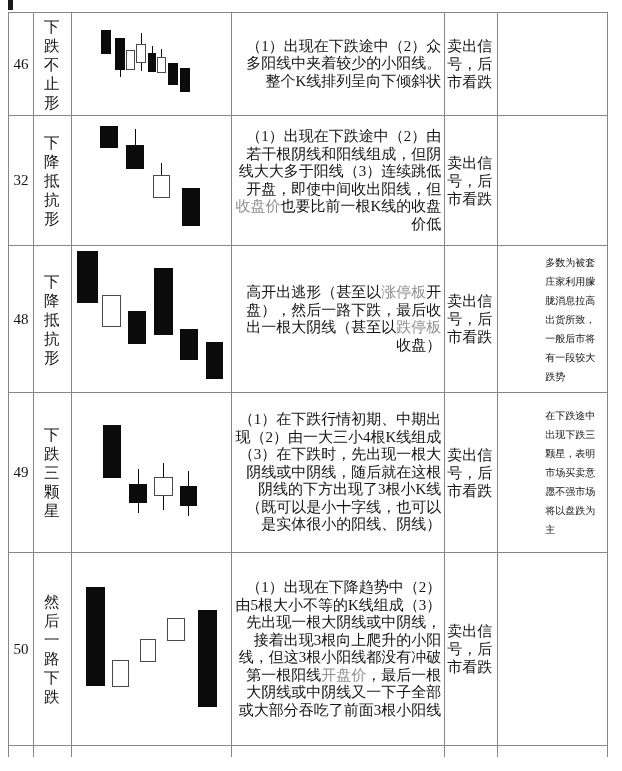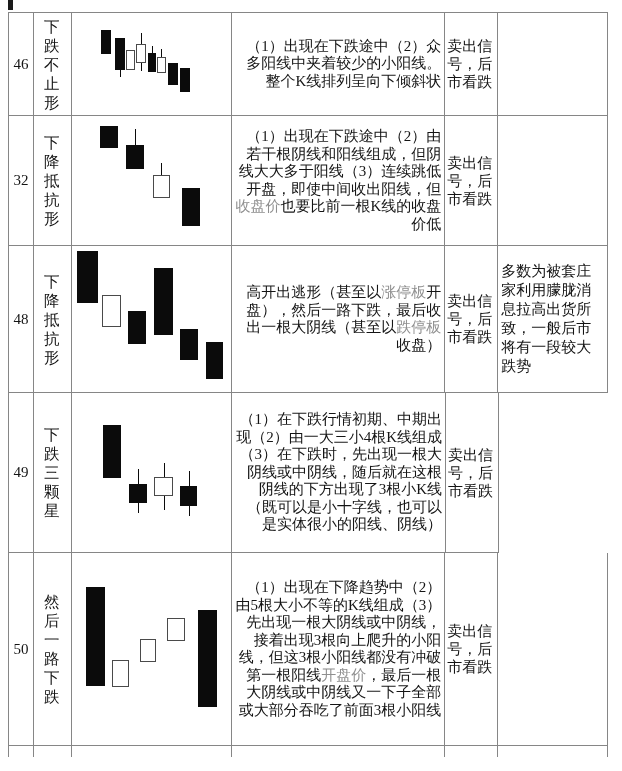--- a/index.html
+++ b/index.html
@@ -54,21 +54,21 @@
     width:100%;padding:1px 3px;
     font-size:15px;line-height:17.5px;
     text-align:right;
   }
   .sig-text{
     width:100%;padding:0 2px;
     font-size:15px;line-height:18px;
   }
   .note-text{
     width:100%;padding:1px 3px;
-    font-size:15px;line-height:19px;
+    font-size:10px;line-height:19px;margin-left:44px;
   }
   .term{color:#8f8f8f;margin-top:48px;}
   .candle{position:absolute;}
   .candle.black{background:#0b0b0b;}
   .candle.white{background:#ffffff;border:1px solid #4a4a4a;}
   .wick{position:absolute;width:1px;background:#0b0b0b;}
   .watermark{
     position:absolute;right:12px;top:744px;
     font-size:18px;letter-spacing:1px;
     color:#b4b4b4;
@@ -176,20 +176,23 @@
           <div class="candle white" style="left: 82px; top: 84px; width: 19px; height: 19px;"></div>
           <div class="wick" style="left: 116.5px; top: 78px; height: 45px;"></div>
           <div class="candle black" style="left: 108px; top: 93px; width: 17px; height: 20px;"></div>
         </div>
       <div class="cell c-desc">
           <div class="desc-text"><span>（1）在下跌行情初期、中期出现（2）由一大三小4根K线组成（3）在下跌时，先出现一根大阴线或中阴线，随后就在这根阴线的下方出现了3根小K线（既可以是小十字线，也可以是实体很小的阳线、阴线）</span></div>
         </div>
       <div class="cell c-sig">
           <div class="sig-text">卖出信号，后市看跌</div>
         </div>
+      <div class="cell c-note">
+          <div class="note-text">在下跌途中出现下跌三颗星，表明市场买卖意愿不强市场将以盘跌为主</div>
+        </div>
     </div>
 
     <div class="row r50">
       <div class="cell c-num">50</div>
       <div class="cell c-name">
           <div class="vname">然后一路下跌</div>
         </div>
       <div class="cell c-diag">
           <div class="candle black" style="left: 14px; top: 34px; width: 19px; height: 99px;"></div>
           <div class="candle white" style="left: 40px; top: 107px; width: 17px; height: 27px;"></div>

